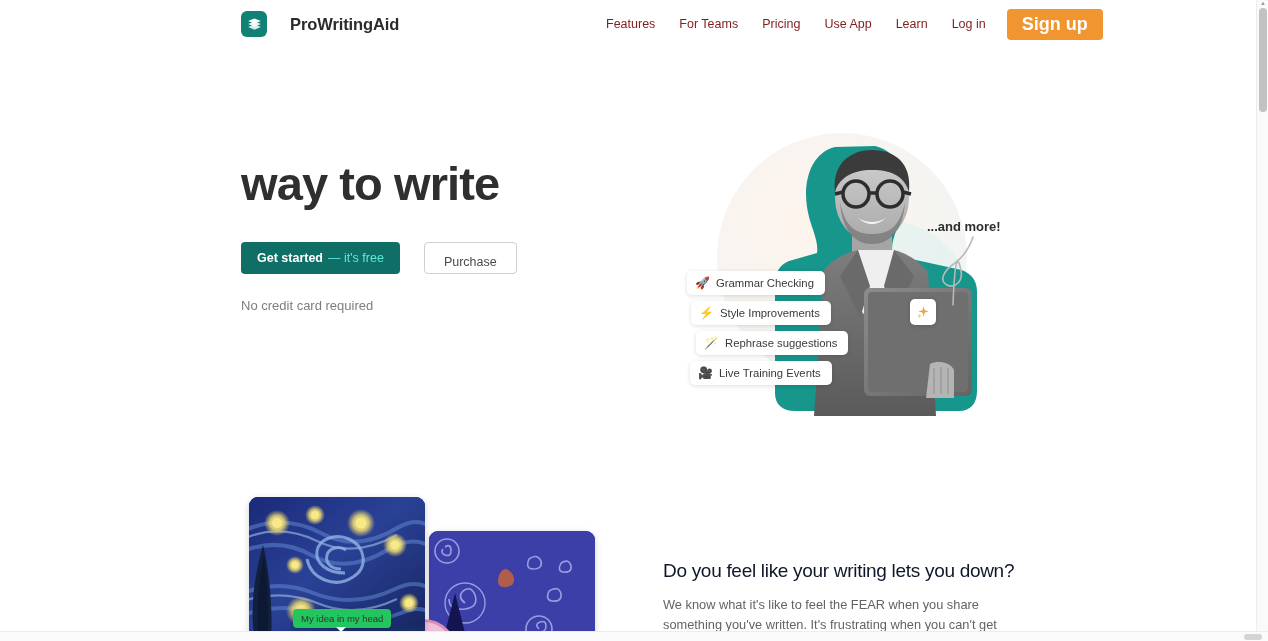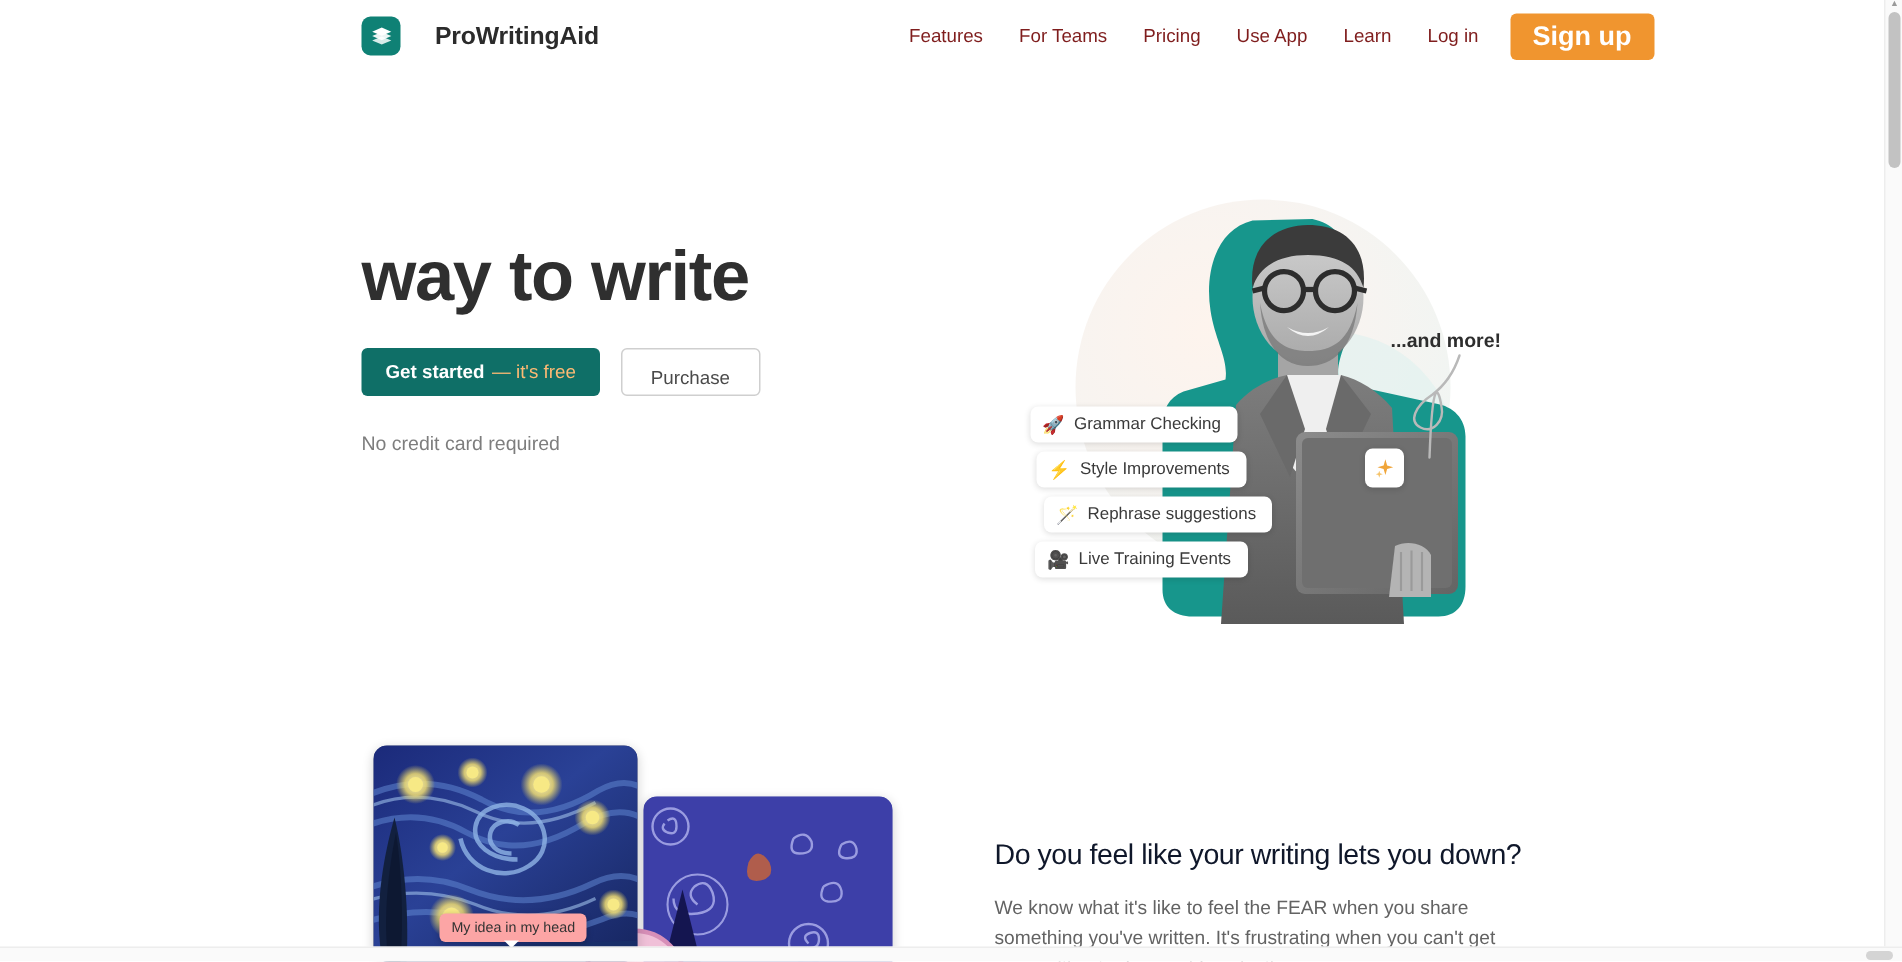--- a/index.html
+++ b/index.html
@@ -122,43 +122,43 @@
 
   .hero-sub {
     margin-top: 23px;
     font-size: 14.5px;
     line-height: 23px;
     color: #6b6b6b;
     max-width: 330px;
   }
 
   .cta-row {
-    margin-top: 20px;
+    margin-top: 30px;
     display: flex;
     align-items: center;
-    gap: 14px;
+    gap: 24px;
   }
 
   .btn-primary {
     background: #0f6f67;
     color: #ffffff;
     border: none;
     border-radius: 4px;
     height: 32px;
     padding: 0 16px;
     font-size: 12.5px;
     font-family: "Liberation Sans", sans-serif;
     cursor: pointer;
     white-space: nowrap;
     display: inline-flex;
     align-items: center;
     gap: 5px;
   }
   .btn-primary .lbl { font-weight: bold; }
-  .btn-primary .free { font-weight: normal; color: #fdba74; }
+  .btn-primary .free { font-weight: normal; color: #5eead4; }
 
   .btn-secondary {
     background: #ffffff;
     color: #4a4a4a;
     border: 1px solid #cfcfcf;
     border-radius: 4px;
     height: 32px;
     padding: 12px 19px;
     font-size: 12.5px;
     font-family: "Liberation Sans", sans-serif;
@@ -313,21 +313,21 @@
     box-shadow: 0 2px 7px rgba(0,0,0,0.18);
     background: #1b2a6b;
     z-index: 6;
   }
   .starry-card svg { display: block; }
 
   .tooltip {
     position: absolute;
     left: 44px;
     top: 112px;
-    background: #fca5a5;
+    background: #22c55e;
     border-radius: 4px;
     box-shadow: 0 1px 4px rgba(0,0,0,0.25);
     font-size: 9.5px;
     color: #333;
     padding: 4px 8px;
     white-space: nowrap;
     z-index: 9;
   }
   .tooltip:after {
     content: "";

